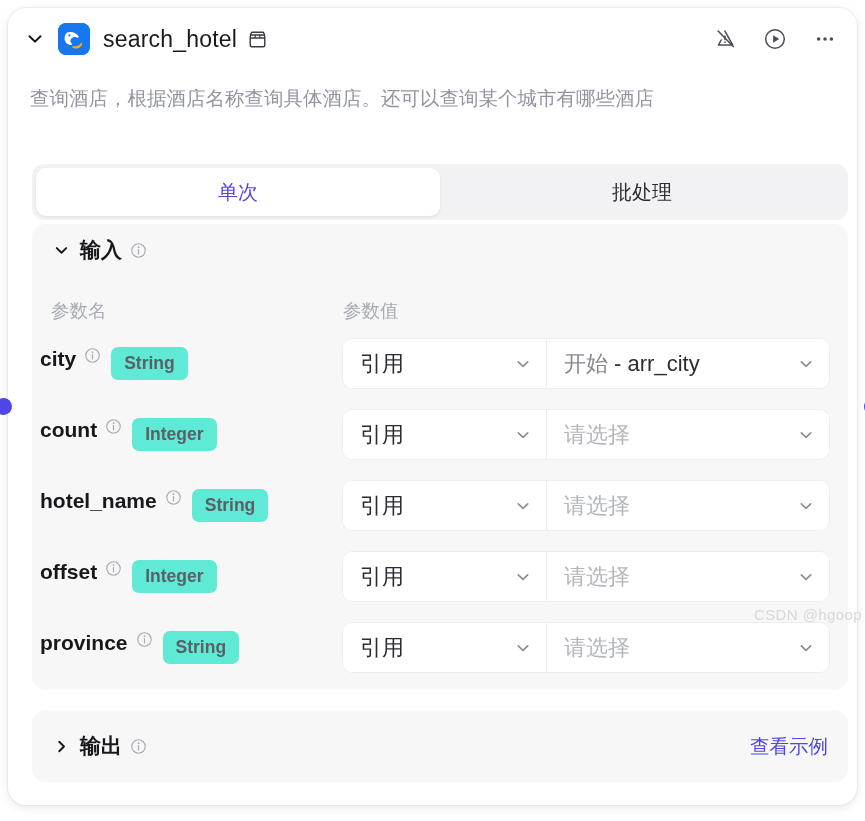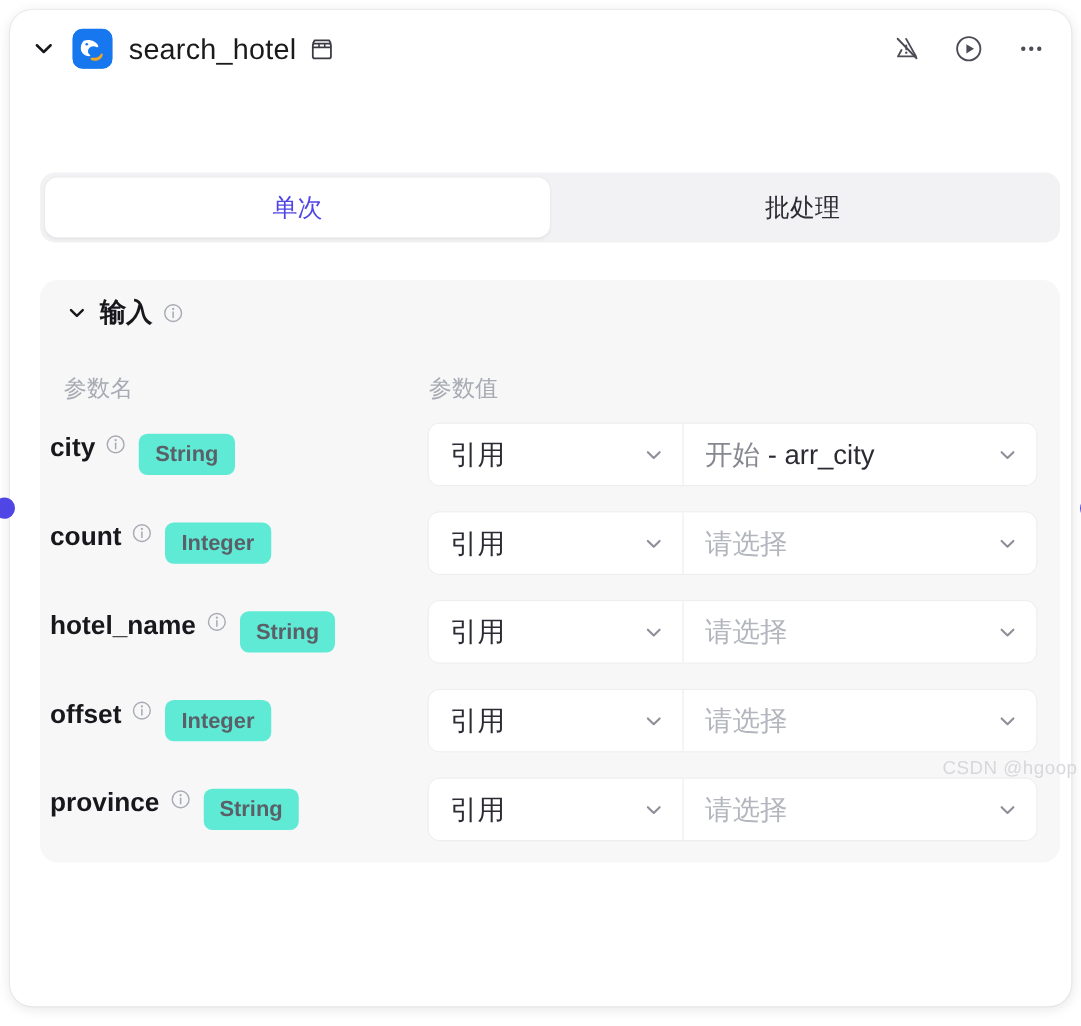--- a/index.html
+++ b/index.html
@@ -127,21 +127,21 @@
     color: #9095a0;
     line-height: 28px;
     white-space: nowrap;
     overflow: hidden;
   }
 
   
   .tab-switch {
     position: absolute;
     left: 24px;
-    top: 130px;
+    top: 156px;
     width: 816px;
     height: 56px;
     background: #f2f2f4;
     border-radius: 12px;
     display: flex;
     padding: 4px;
     box-sizing: border-box;
   }
   .tab {
     flex: 1 1 50%;
@@ -400,20 +400,21 @@
           <svg width="26" height="26" viewBox="0 0 26 26">
             <circle cx="6.6" cy="13" r="1.75" fill="#4c4c55"></circle>
             <circle cx="13" cy="13" r="1.75" fill="#4c4c55"></circle>
             <circle cx="19.4" cy="13" r="1.75" fill="#4c4c55"></circle>
           </svg>
         </div>
 
       </div>
     </div>
 
+    <div class="node-desc">查询酒店，根据酒店名称查询具体酒店。还可以查询某个城市有哪些酒店</div>
 
     <div class="tab-switch">
       <div class="tab active">单次</div>
       <div class="tab">批处理</div>
     </div>
 
     <div class="input-panel">
 
       <div class="section-head">
         <div class="section-chevron">
@@ -588,17 +589,35 @@
                   <svg width="18" height="18" viewBox="0 0 18 18" fill="none">
                     <path d="M4.3 6.8 L9 11.4 L13.7 6.8" stroke="#8d9099" stroke-width="1.7" stroke-linecap="round" stroke-linejoin="round"></path>
                   </svg>
                 </span>
               </div>
             </div>
           </div>
         </div>
     </div>
 
+    <div class="output-panel">
+      <div class="out-left">
+        <div class="section-chevron">
+          <svg width="17" height="17" viewBox="0 0 18 18" fill="none">
+            <path d="M6.6 4 L11.6 9 L6.6 14" stroke="#17171c" stroke-width="2" stroke-linecap="round" stroke-linejoin="round"></path>
+          </svg>
+        </div>
+        <div class="section-title">输出</div>
+        <div class="info-icon">
+          <svg width="17" height="17" viewBox="0 0 18 18" fill="none">
+            <circle cx="9" cy="9" r="7.1" stroke="#a8abb3" stroke-width="1.2"></circle>
+            <circle cx="9" cy="5.5" r=".95" fill="#a8abb3"></circle>
+            <path d="M9 8 V12.7" stroke="#a8abb3" stroke-width="1.3" stroke-linecap="round"></path>
+          </svg>
+        </div>
+      </div>
+      <div class="view-example">查看示例</div>
+    </div>
 
   </div>
 
   <div class="watermark">CSDN @hgoop</div>
 </div>
 
 </body></html>

